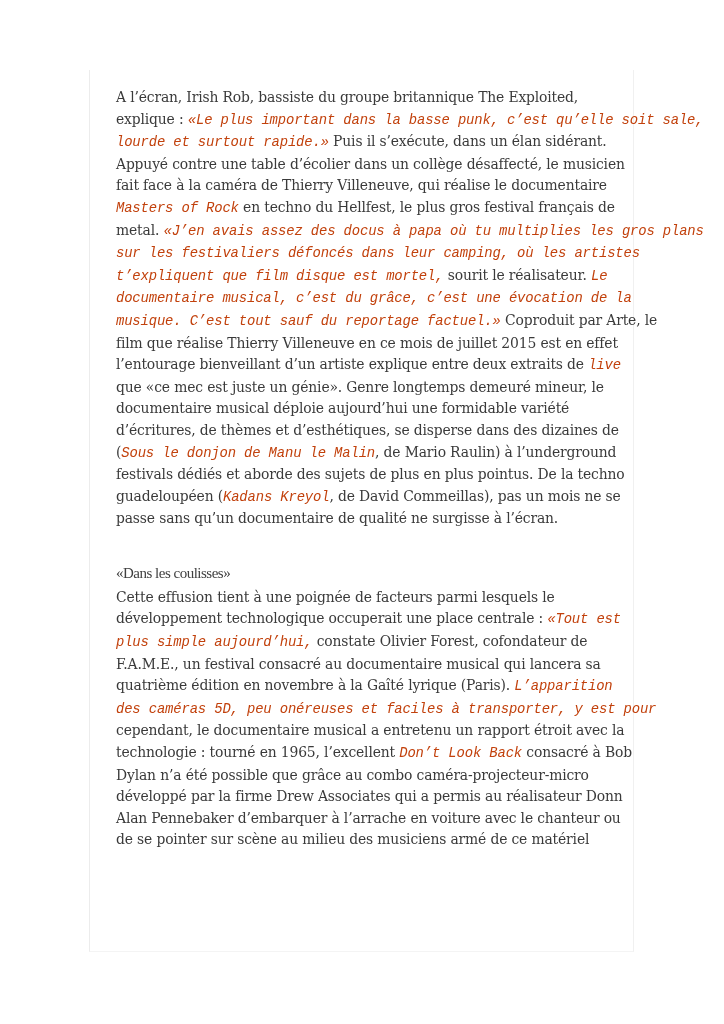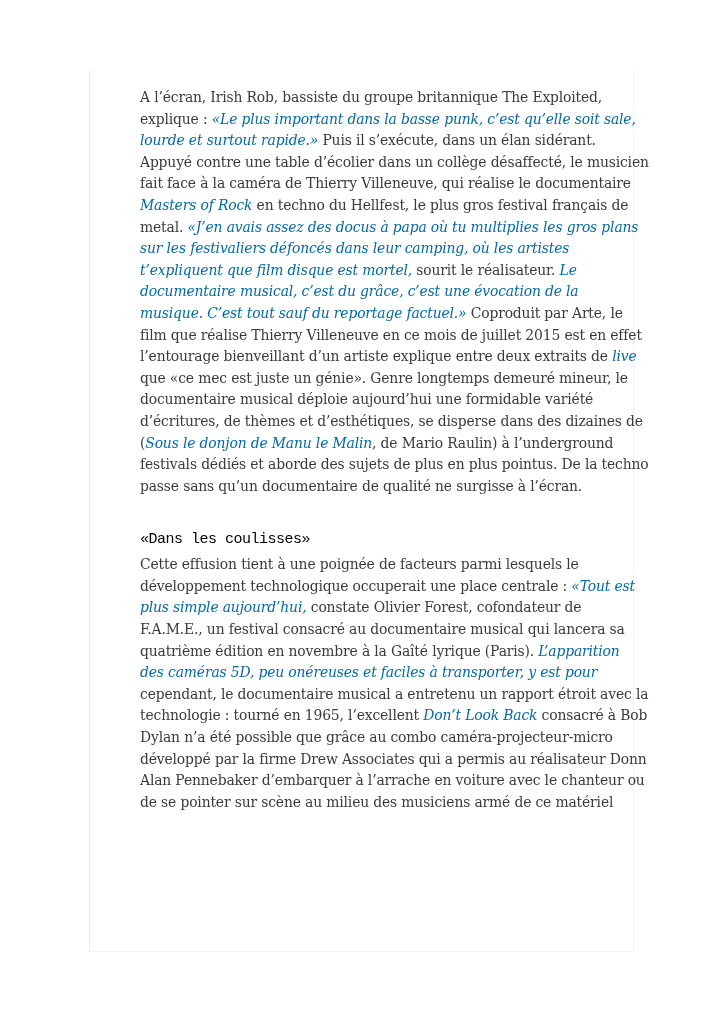--- a/index.html
+++ b/index.html
@@ -9,34 +9,34 @@
       left: 89px; top: 70px;
       width: 545px; height: 882px;
       background: #ffffff;
       border-left: 1px solid #ececec;
       border-right: 1px solid #f0f0f0;
       border-bottom: 1px solid #f4f4f4;
       box-sizing: border-box;
     }
     .content {
       position: absolute;
-      left: 140px; top: 87px;
+      left: 116px; top: 87px;
       width: 498px;
       font-family: "DejaVu Serif", "Liberation Serif", serif;
       font-size: 13.9px;
       line-height: 21.6px;
       color: #3a3a3a;
       letter-spacing: -0.15px;
     }
     .para { margin: 0; }
-    .para i { font-style: italic; color: #0369a1; }
+    .para i { font-style: italic; color: #c2410c; font-family: Liberation Mono, monospace; }
     .subhead {
-      font-family: Liberation Mono, monospace;
+      font-family: Liberation Serif, serif;
       font-size: 15px;
-      color: #000000;
+      color: #404040;
       margin: 32px 0 3px 0;
       line-height: 22px;
       letter-spacing: -0.5px;
     }
     .line { display: block; white-space: nowrap; }
   </style>
 </head>
 <body>
 
 <div class="card"></div>
@@ -54,20 +54,21 @@
       <span class="line"><i>t’expliquent que film disque est mortel,</i><span> sourit le réalisateur. </span><i>Le</i></span>
       <span class="line"><i>documentaire musical, c’est du grâce, c’est une évocation de la</i></span>
       <span class="line"><i>musique. C’est tout sauf du reportage factuel.»</i><span> Coproduit par Arte, le</span></span>
       <span class="line"><span>film que réalise Thierry Villeneuve en ce mois de juillet 2015 est en effet</span></span>
       <span class="line"><span>l’entourage bienveillant d’un artiste explique entre deux extraits de </span><i>live</i></span>
       <span class="line"><span>que «ce mec est juste un génie». Genre longtemps demeuré mineur, le</span></span>
       <span class="line"><span>documentaire musical déploie aujourd’hui une formidable variété</span></span>
       <span class="line"><span>d’écritures, de thèmes et d’esthétiques, se disperse dans des dizaines de</span></span>
       <span class="line"><span>(</span><i>Sous le donjon de Manu le Malin</i><span>, de Mario Raulin) à l’underground</span></span>
       <span class="line"><span>festivals dédiés et aborde des sujets de plus en plus pointus. De la techno</span></span>
+      <span class="line"><span>guadeloupéen (</span><i>Kadans Kreyol</i><span>, de David Commeillas), pas un mois ne se</span></span>
       <span class="line"><span>passe sans qu’un documentaire de qualité ne surgisse à l’écran.</span></span>
     </div>
   <div class="subhead">«Dans les coulisses»</div>
   <div class="para" id="para2">
       <span class="line"><span>Cette effusion tient à une poignée de facteurs parmi lesquels le</span></span>
       <span class="line"><span>développement technologique occuperait une place centrale : </span><i>«Tout est</i></span>
       <span class="line"><i>plus simple aujourd’hui,</i><span> constate Olivier Forest, cofondateur de</span></span>
       <span class="line"><span>F.A.M.E., un festival consacré au documentaire musical qui lancera sa</span></span>
       <span class="line"><span>quatrième édition en novembre à la Gaîté lyrique (Paris). </span><i>L’apparition</i></span>
       <span class="line"><i>des caméras 5D, peu onéreuses et faciles à transporter, y est pour</i></span>

